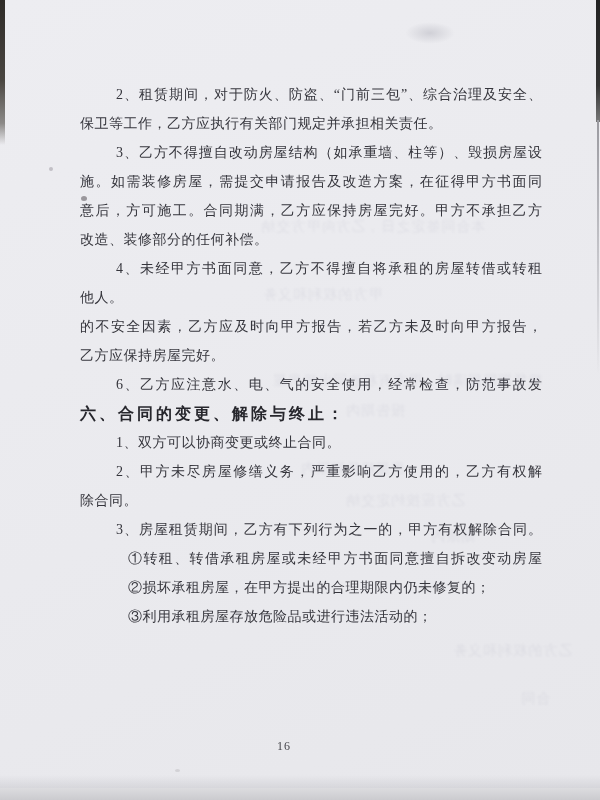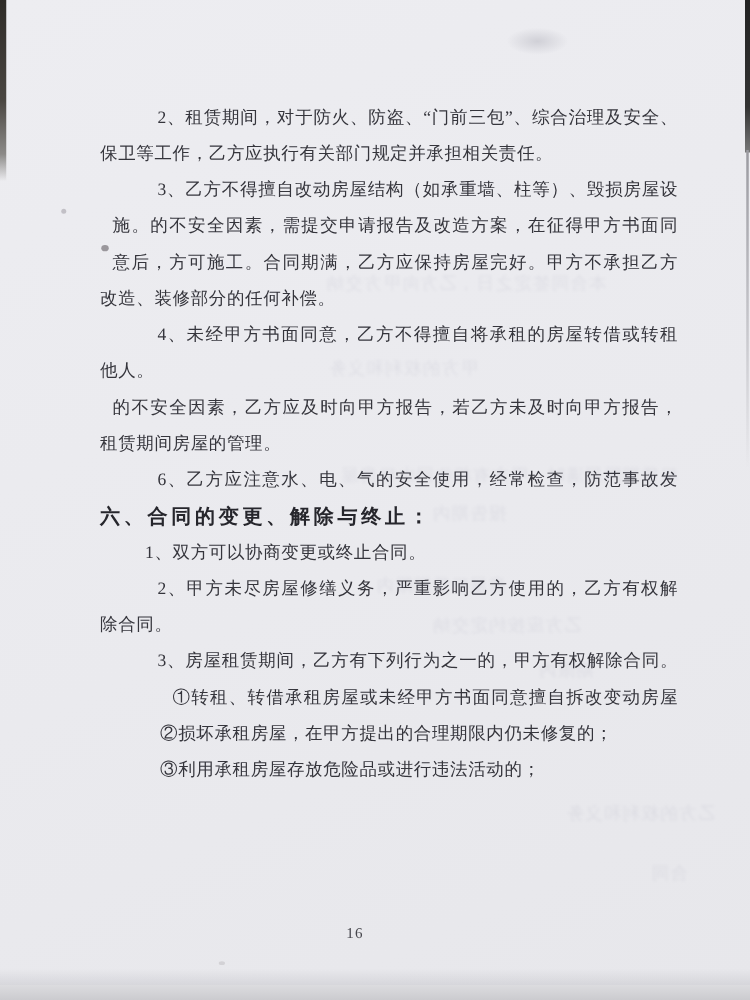--- a/index.html
+++ b/index.html
@@ -37,21 +37,21 @@
   .text-block{
     position:absolute;left:80px;top:80px;width:462px;
   }
   .line{
     font-size:14px;line-height:29px;height:29px;
     color:#35353c;letter-spacing:.5px;
     text-align:left;white-space:nowrap;
   }
   .line.fill{
     white-space:normal;letter-spacing:0;
-    text-align:justify;text-align-last:justify;margin-left:10px;
+    text-align:justify;text-align-last:justify;
   }
   .line.ind1{padding-left:36px;}
   .line.fill.ind1{padding-left:0;text-indent:36px;}
   .line.ind2{padding-left:48px;}
   .line.fill.ind2{padding-left:0;text-indent:48px;}
   .line.bold{
     font-weight:bold;font-size:16px;color:#26262c;letter-spacing:3px;
   }
   .page-number{
     position:absolute;left:0;top:739px;width:568px;
@@ -81,27 +81,27 @@
 <body>
 
 <div class="page">
 
   <div class="smudge"></div>
 
   <div class="text-block">
       <div class="line ind1 fill">2、租赁期间，对于防火、防盗、“门前三包”、综合治理及安全、</div>
       <div class="line ind0">保卫等工作，乙方应执行有关部门规定并承担相关责任。</div>
       <div class="line ind1 fill">3、乙方不得擅自改动房屋结构（如承重墙、柱等）、毁损房屋设</div>
-      <div class="line ind0 fill">施。的不安全因素，需提交申请报告及改造方案，在征得甲方书面同</div>
+      <div class="line ind0 fill">施。如需装修房屋，需提交申请报告及改造方案，在征得甲方书面同</div>
       <div class="line ind0 fill">意后，方可施工。合同期满，乙方应保持房屋完好。甲方不承担乙方</div>
       <div class="line ind0">改造、装修部分的任何补偿。</div>
       <div class="line ind1 fill">4、未经甲方书面同意，乙方不得擅自将承租的房屋转借或转租</div>
       <div class="line ind0">他人。</div>
       <div class="line ind0 fill">的不安全因素，乙方应及时向甲方报告，若乙方未及时向甲方报告，</div>
-      <div class="line ind0">租赁期间房屋的管理。</div>
+      <div class="line ind0">乙方应保持房屋完好。</div>
       <div class="line ind1 fill">6、乙方应注意水、电、气的安全使用，经常检查，防范事故发</div>
       <div class="line ind0 bold">六、合同的变更、解除与终止：</div>
       <div class="line ind1">1、双方可以协商变更或终止合同。</div>
       <div class="line ind1 fill">2、甲方未尽房屋修缮义务，严重影响乙方使用的，乙方有权解</div>
       <div class="line ind0">除合同。</div>
       <div class="line ind1 fill">3、房屋租赁期间，乙方有下列行为之一的，甲方有权解除合同。</div>
       <div class="line ind2 fill">①转租、转借承租房屋或未经甲方书面同意擅自拆改变动房屋</div>
       <div class="line ind2">②损坏承租房屋，在甲方提出的合理期限内仍未修复的；</div>
       <div class="line ind2">③利用承租房屋存放危险品或进行违法活动的；</div>
     </div>

